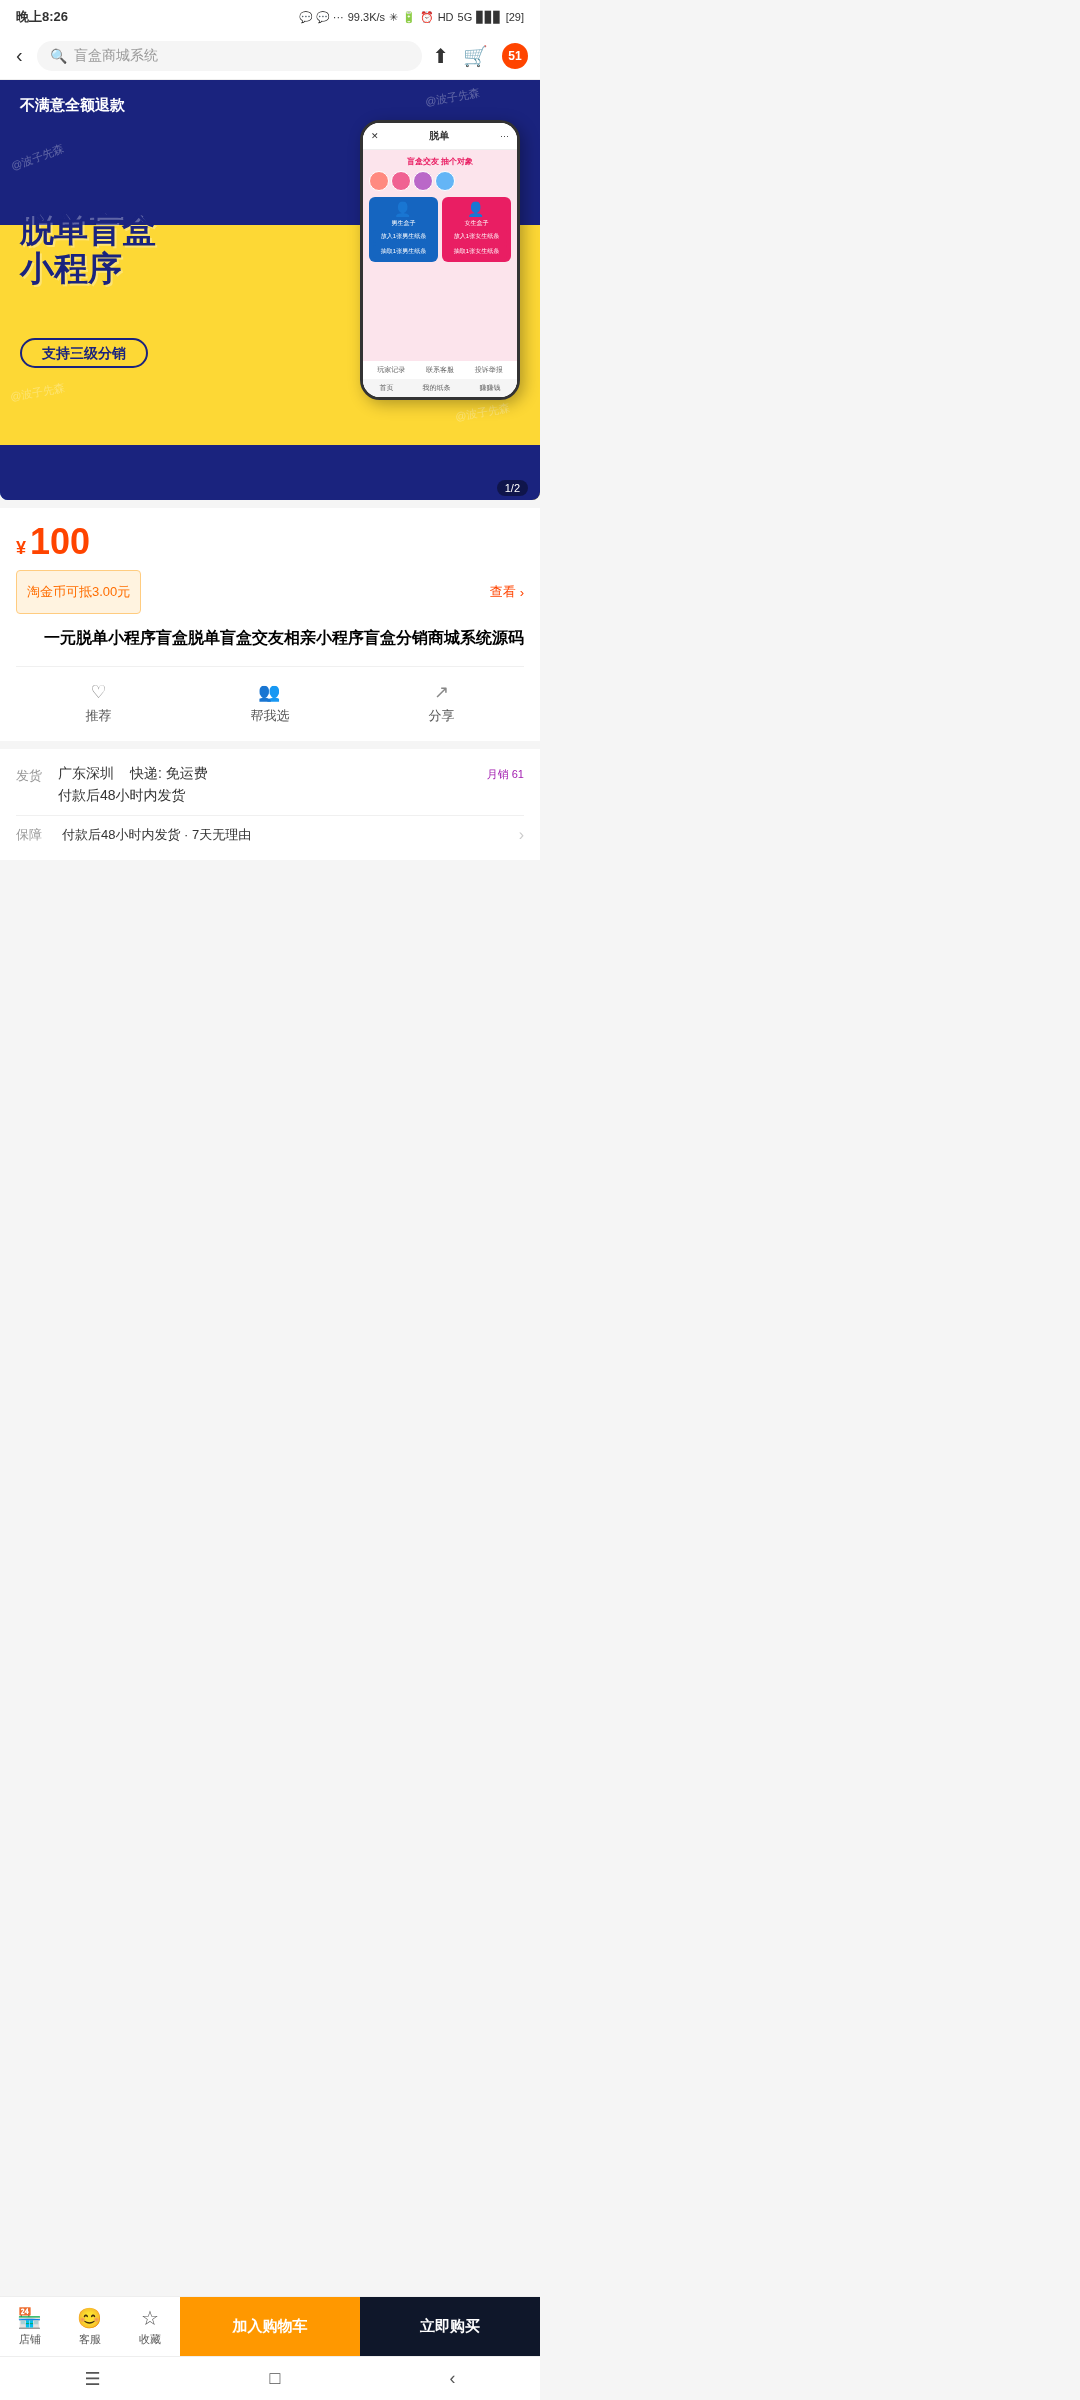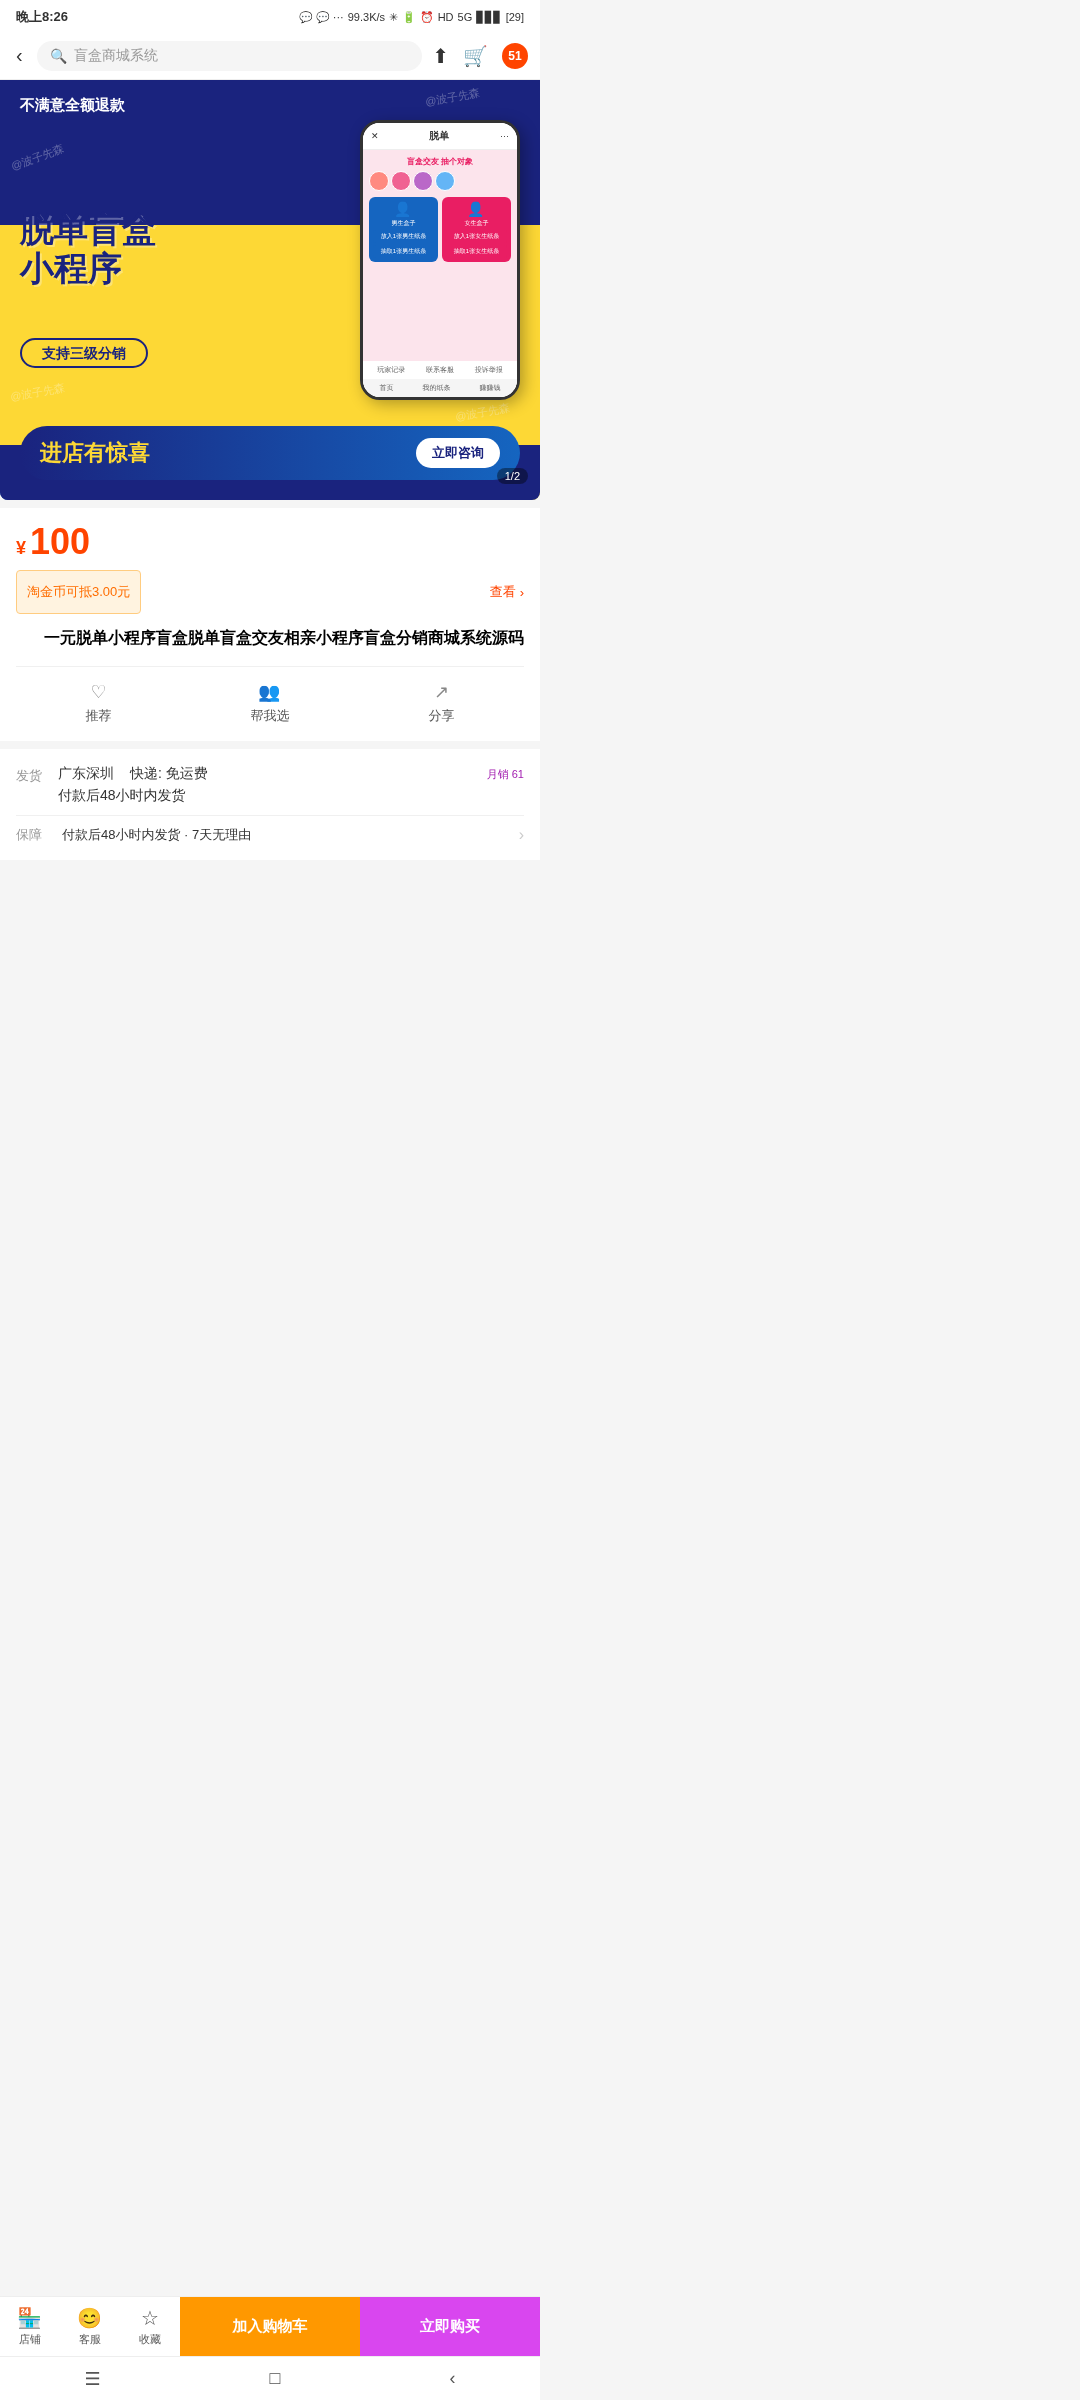--- a/index.html
+++ b/index.html
@@ -175,21 +175,21 @@
     .banner-enter-right {
       background: #fff;
       color: #1a237e;
       border-radius: 20px;
       padding: 6px 16px;
       font-size: 13px;
       font-weight: bold;
     }
     .banner-page-indicator {
       position: absolute;
-      bottom: 16px;
+      bottom: 4px;
       right: 12px;
       background: rgba(0,0,0,0.4);
       color: #fff;
       border-radius: 10px;
       padding: 2px 8px;
       font-size: 11px;
     }
 
     
     .product-section {
@@ -346,21 +346,21 @@
       font-size: 15px;
       font-weight: bold;
       border: none;
       cursor: pointer;
       display: flex;
       align-items: center;
       justify-content: center;
     }
     .btn-buy {
       flex: 1;
-      background: #d946ef;
+      background: #0f172a;
       color: #fff;
       font-size: 15px;
       font-weight: bold;
       border: none;
       cursor: pointer;
       display: flex;
       align-items: center;
       justify-content: center;
     }
 
@@ -476,24 +476,20 @@
           <span>投诉举报</span>
         </div>
         <div style="display:flex;justify-content:space-around;padding:4px 2px;background:#f5f5f5;font-size:7px;color:#666;">
           <span>首页</span>
           <span>我的纸条</span>
           <span>赚赚钱</span>
         </div>
       </div>
     </div>
 
-    <div class="banner-enter">
-      <span class="banner-enter-left">进店有惊喜</span>
-      <span class="banner-enter-right">立即咨询</span>
-    </div>
 
     <div class="banner-page-indicator">1/2</div>
   </div>
 </div>
 
 <div class="product-section">
   <div class="product-price">
     <span class="price-symbol">¥</span>
     <span class="price-value">100</span>
   </div>

